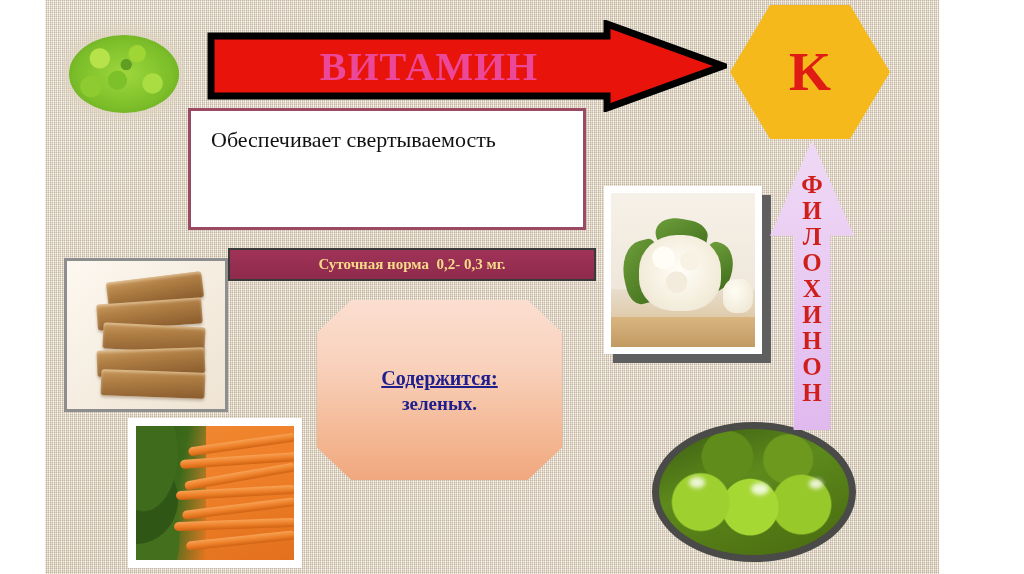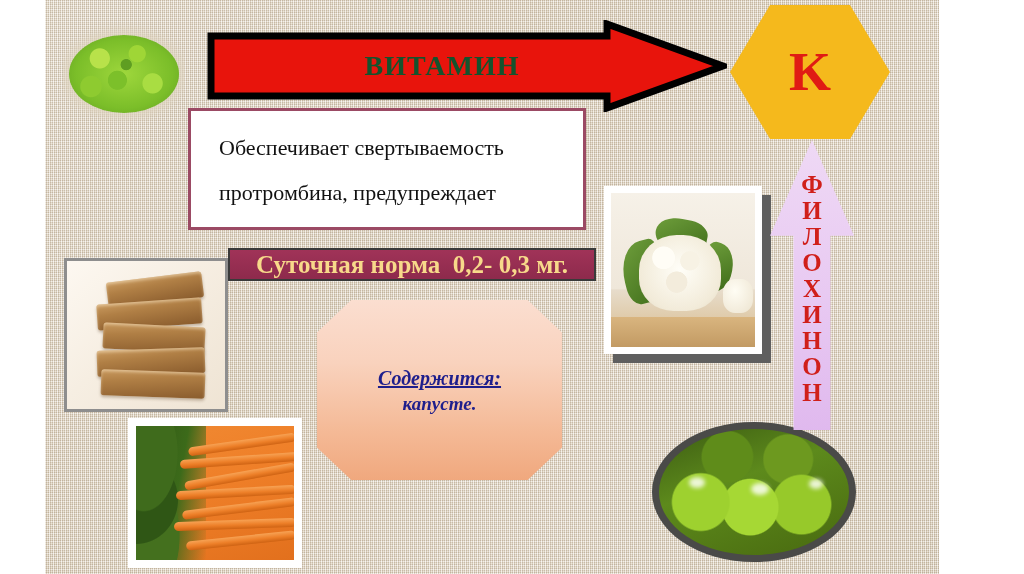--- a/index.html
+++ b/index.html
@@ -89,23 +89,23 @@
       radial-gradient(circle at 75% 60%, #97c92a 0 18%, transparent 19%),
       radial-gradient(circle at 36% 22%, #5f8c1a 0 16%, transparent 17%),
       radial-gradient(circle at 68% 24%, #6d991f 0 15%, transparent 16%),
       linear-gradient(160deg,#3c5c12 0%,#5d8a1c 40%,#48690f 100%);}
   #p-tomato .hl{position:absolute;border-radius:50%;background:rgba(255,255,255,.8);filter:blur(2px);}
 
   
   #arrow-banner{position:absolute;left:207px;top:20px;width:520px;height:92px;}
   #arrow-banner svg{position:absolute;inset:0;}
   #arrow-banner .lbl{
-    position:absolute;left:15px;top:0;width:440px;height:92px;
+    position:absolute;left:2px;top:0;width:440px;height:92px;
     display:flex;align-items:center;justify-content:center;
-    color:#14532d;font-weight:bold;font-size:28px;letter-spacing:1px;
+    color:#ec4899;font-weight:bold;font-size:40px;letter-spacing:1px;
     font-family:"Liberation Serif",serif;
   }
 
   
   #hexagon{position:absolute;left:730px;top:5px;width:160px;height:134px;}
   #hexagon .shape{position:absolute;inset:0;background:#f5b91c;
     clip-path:polygon(25% 0,75% 0,100% 50%,75% 100%,25% 100%,0 50%);}
   #hexagon .k{position:absolute;inset:0;display:flex;align-items:center;justify-content:center;
     color:#e01b14;font-weight:bold;font-size:54px;font-family:"Liberation Serif",serif;}
 
@@ -117,40 +117,40 @@
     filter:drop-shadow(3px 3px 2px rgba(90,80,95,.45));}
   #vert-arrow .letters{position:absolute;left:0;top:32px;width:100%;height:250px;
     display:flex;flex-direction:column;align-items:center;justify-content:flex-start;}
   #vert-arrow .letters span{color:#d01f1a;font-weight:bold;font-size:25px;line-height:26px;
     font-family:"Liberation Serif",serif;}
 
   
   #desc-box{position:absolute;left:188px;top:108px;width:398px;height:122px;
     background:#fff;border:3px solid #9b4a64;box-sizing:border-box;
     padding:6px 10px 0 12px;}
-  #desc-box p{margin:16px;color:#111;font-size:22px;line-height:29px;
+  #desc-box p{margin:8px;color:#111;font-size:22px;line-height:29px;
     font-family:"Liberation Serif",serif;}
 
   
   #norm-banner{position:absolute;left:228px;top:248px;width:368px;height:33px;
     background:linear-gradient(180deg,#a03358 0%,#8e2a4c 100%);
     border:2px solid #3a3a3a;box-sizing:border-box;
     display:flex;align-items:center;justify-content:center;}
-  #norm-banner span{color:#f7d98a;font-weight:bold;font-size:25px;
+  #norm-banner span{color:#f7d98a;font-weight:bold;font-size:15px;
     font-family:"Liberation Serif",serif;white-space:pre;}
 
   
   #octagon{position:absolute;left:317px;top:300px;width:245px;height:180px;}
   #octagon .shape{position:absolute;inset:0;
     background:linear-gradient(180deg,#fbded0 0%,#f9d2bd 35%,#f4b894 75%,#f0a87e 100%);
     clip-path:polygon(14% 0,86% 0,100% 18%,100% 82%,86% 100%,14% 100%,0 82%,0 18%);}
   #octagon .txt{position:absolute;inset:0;display:flex;flex-direction:column;
     align-items:center;justify-content:center;padding-top:2px;box-sizing:border-box;}
   #octagon .txt div{color:#1e1e8c;font-weight:bold;font-size:19px;line-height:25px;
-    font-family:"Liberation Serif",serif;text-align:center;font-style:italic;}
+    font-family:"Liberation Serif",serif;text-align:center;}
   #octagon .txt div.head{text-decoration:underline;font-size:20px;}
 </style>
 </head>
 <body>
 
 <div id="slide">
 
   <div id="canvas"></div>
 
   <div class="photo" id="p-lettuce">
@@ -219,28 +219,27 @@
       <span>Х</span>
       <span>И</span>
       <span>Н</span>
       <span>О</span>
       <span>Н</span>
     </div>
   </div>
 
   <div id="desc-box">
     <p>Обеспечивает свертываемость</p>
-    <p>протромбина, предупреждает</p>
   </div>
 
   <div id="norm-banner">
     <span>Суточная норма  0,2- 0,3 мг.</span>
   </div>
 
   <div id="octagon">
     <div class="shape"></div>
     <div class="txt">
       <div class="head">Содержится:</div>
-      <div>капусте.</div>
+      <div>зеленых.</div>
     </div>
   </div>
 
 </div>
 
 </body></html>

